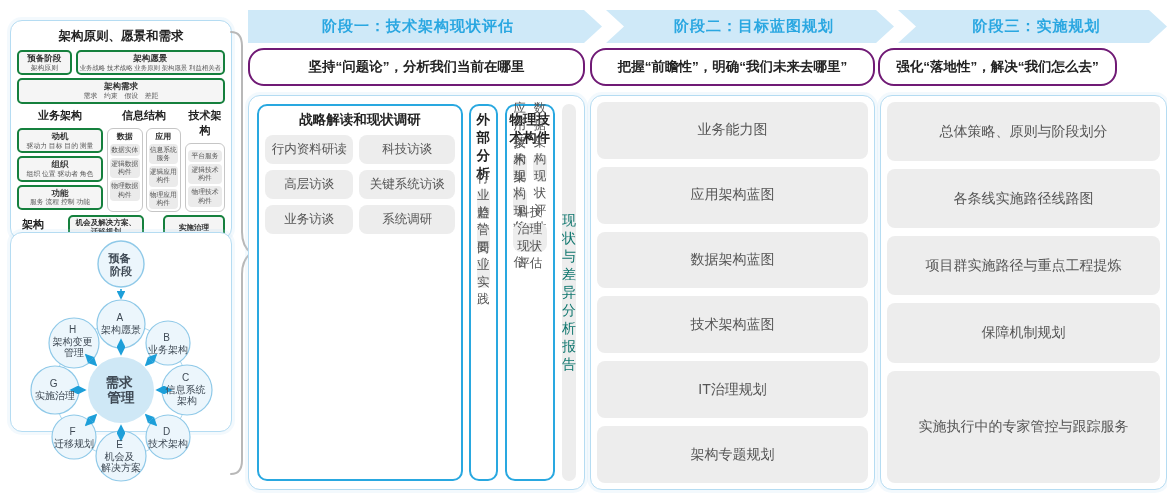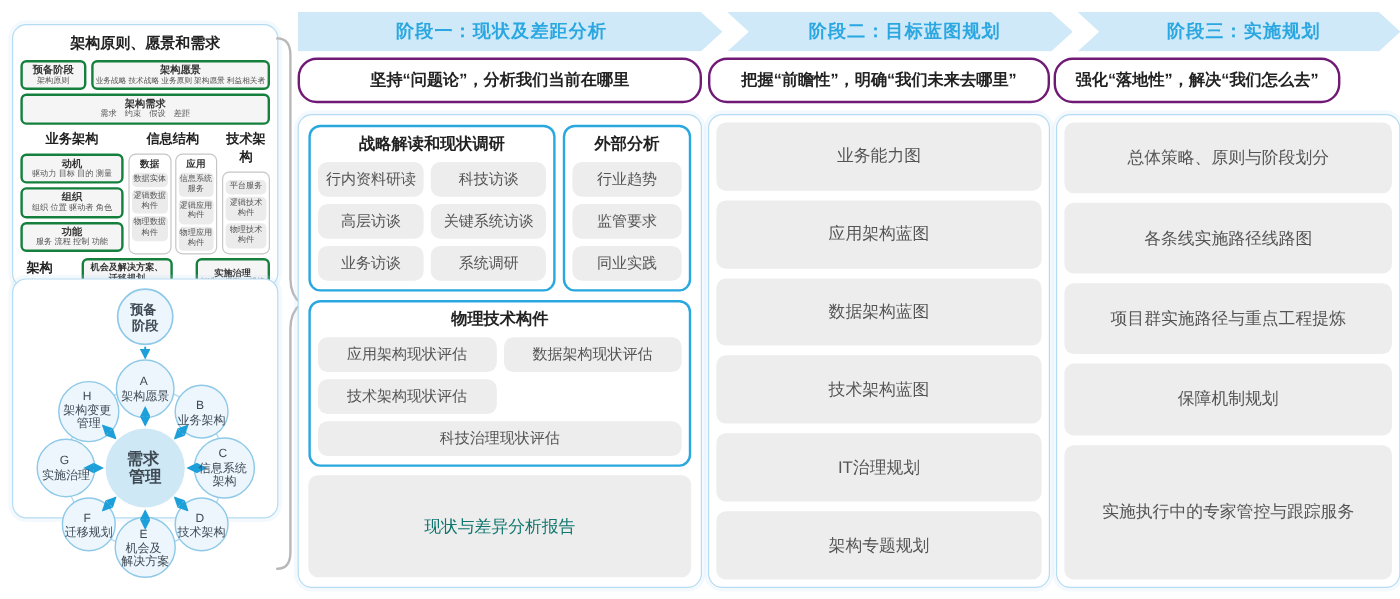--- a/index.html
+++ b/index.html
@@ -19,21 +19,21 @@
         font-size:15px;letter-spacing:1px;display:flex;align-items:center;justify-content:center;
         box-sizing:border-box;}
   .band.first{clip-path:polygon(0 0,calc(100% - 18px) 0,100% 50%,calc(100% - 18px) 100%,0 100%);padding-right:14px;}
   .band.next{clip-path:polygon(0 0,calc(100% - 18px) 0,100% 50%,calc(100% - 18px) 100%,0 100%,18px 50%);padding:0 8px 0 16px;}
 
   .subtitle{position:absolute;top:48px;height:38px;background:#fff;border:2px solid #701a75;
             border-radius:16px;display:flex;align-items:center;justify-content:center;
             font-weight:bold;font-size:13.5px;color:#222;box-sizing:border-box;}
 
   
-  .p1{padding:8px;display:flex;flex-direction:column;gap:7px;}
+  .p1{padding:8px;display:flex;flex-direction:row;gap:7px;}
   .p1row{display:flex;gap:6px;}
   .minigrid{display:grid;grid-template-columns:1fr 1.08fr;gap:6px;padding:2px 6px 7px;}
   .minicol{display:flex;flex-direction:column;gap:6px;padding:2px 6px 7px;}
   .mini{background:#ededed;border-radius:8px;font-size:12.5px;color:#555;height:29px;
         display:flex;align-items:center;justify-content:center;text-align:center;}
   .report{flex:1;font-size:14px;color:#0f766e;}
 
   
   .stack{padding:6px;display:flex;flex-direction:column;gap:8px;}
   .stack .gitem{flex:1;font-size:14px;}
@@ -214,21 +214,21 @@
         <tspan x="63" y="123">管理</tspan>
       </text>
     </svg>
   </div>
 
   <svg style="position:absolute;left:227px;top:30px;" width="28" height="446" viewBox="0 0 28 446">
     <path d="M4,2 Q15,2 15,16 L15,202 Q15,216 24,223 Q15,230 15,244 L15,430 Q15,444 4,444" fill="none" stroke="#b8b8b8" stroke-width="2" stroke-linecap="round"></path>
   </svg>
 
   <div class="band first" style="left:248px;width:354px;">
-    <span>阶段一：现状及差距分析</span>
+    <span>阶段一：技术架构现状评估</span>
   </div>
   <div class="band next" style="left:606px;width:288px;">
     <span>阶段二：目标蓝图规划</span>
   </div>
   <div class="band next" style="left:898px;width:269px;">
     <span>阶段三：实施规划</span>
   </div>
 
   <div class="subtitle" style="left:248px;width:337px;">
     <span>坚持“问题论”，分析我们当前在哪里</span>

